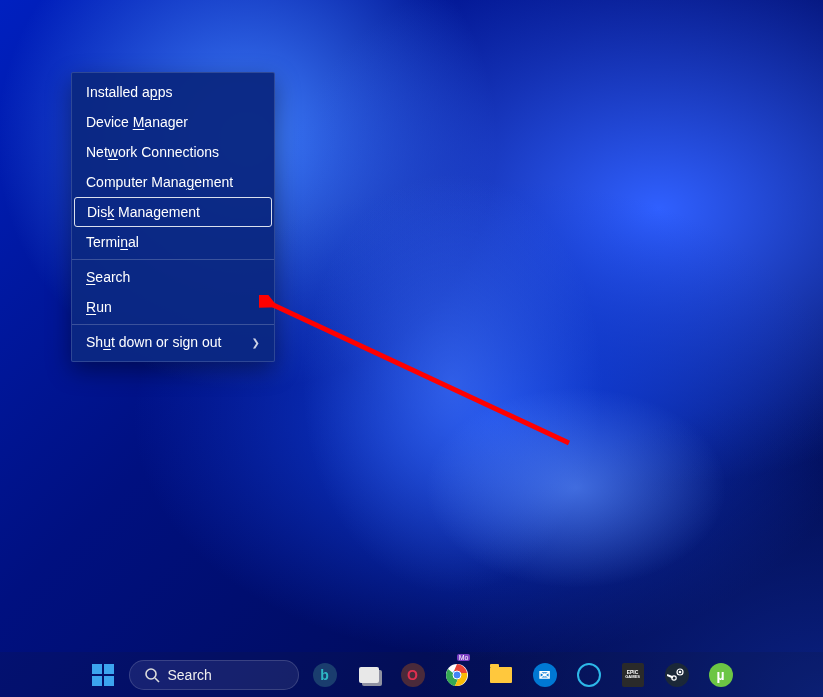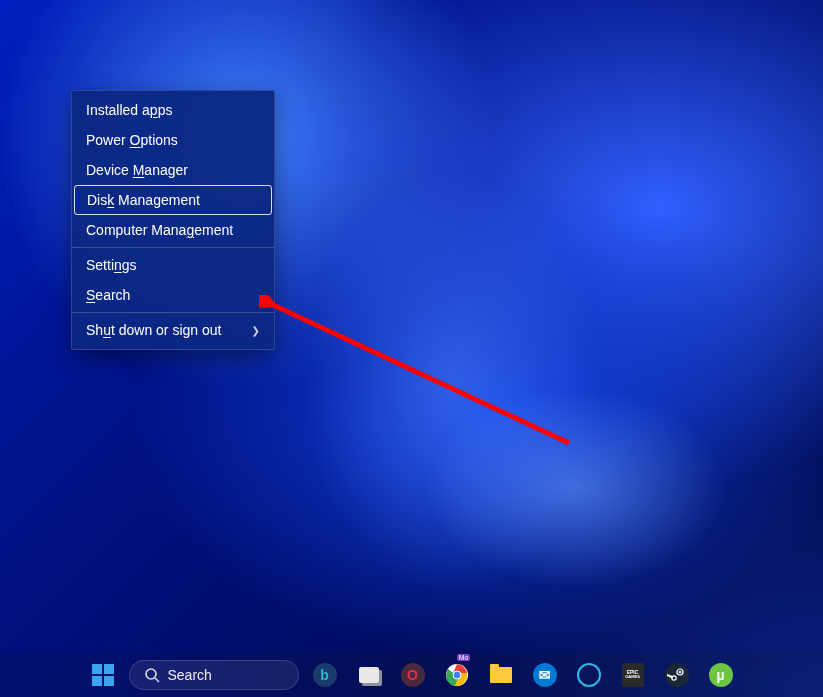--- a/index.html
+++ b/index.html
@@ -25,21 +25,21 @@
       content:"";
       position:absolute;
       inset:0;
       background:
         radial-gradient(ellipse 300px 200px at 70% 70%, rgba(100,150,255,0.6) 0%, transparent 50%),
         radial-gradient(ellipse 250px 350px at 55% 55%, rgba(80,130,255,0.5) 0%, transparent 60%);
     }
     .context-menu {
       position: absolute;
       left: 71px;
-      top: 90px;
+      top: 72px;
       width: 204px;
       background: rgba(10, 40, 130, 0.96);
       border: 1px solid rgba(255,255,255,0.15);
       border-radius: 2px;
       padding: 4px 0;
       color: #fff;
       font-size: 14px;
       box-shadow: 0 8px 24px rgba(0,0,0,0.4);
     }
     .menu-item {
@@ -112,37 +112,40 @@
 </head>
 <body>
 
 <div class="wallpaper"></div>
 
 <div class="context-menu" id="ctx-menu">
     <div class="menu-item">
       <span>Installed a<span class="underline">p</span>ps</span>
     </div>
     <div class="menu-item">
-      <span>Power <span class="underline">O</span>ptions</span>
-    </div>
-    <div class="menu-item">
       <span>Device <span class="underline">M</span>anager</span>
+    </div>
+    <div class="menu-item">
+      <span>Net<span class="underline">w</span>ork Connections</span>
+    </div>
+    <div class="menu-item">
+      <span>Computer Mana<span class="underline">g</span>ement</span>
     </div>
     <div class="menu-item highlighted">
       <span>Dis<span class="underline">k</span> Management</span>
     </div>
     <div class="menu-item">
-      <span>Computer Mana<span class="underline">g</span>ement</span>
+      <span>Termi<span class="underline">n</span>al</span>
     </div>
     <div class="menu-divider"></div>
     <div class="menu-item">
-      <span>Setti<span class="underline">n</span>gs</span>
-    </div>
-    <div class="menu-item">
       <span><span class="underline">S</span>earch</span>
+    </div>
+    <div class="menu-item">
+      <span><span class="underline">R</span>un</span>
     </div>
     <div class="menu-divider"></div>
     <div class="menu-item">
       <span>Sh<span class="underline">u</span>t down or sign out</span>
       <span class="chevron">❯</span>
     </div>
   </div>
 
 <svg class="annotation-arrow" width="320" height="160">
   <defs>

